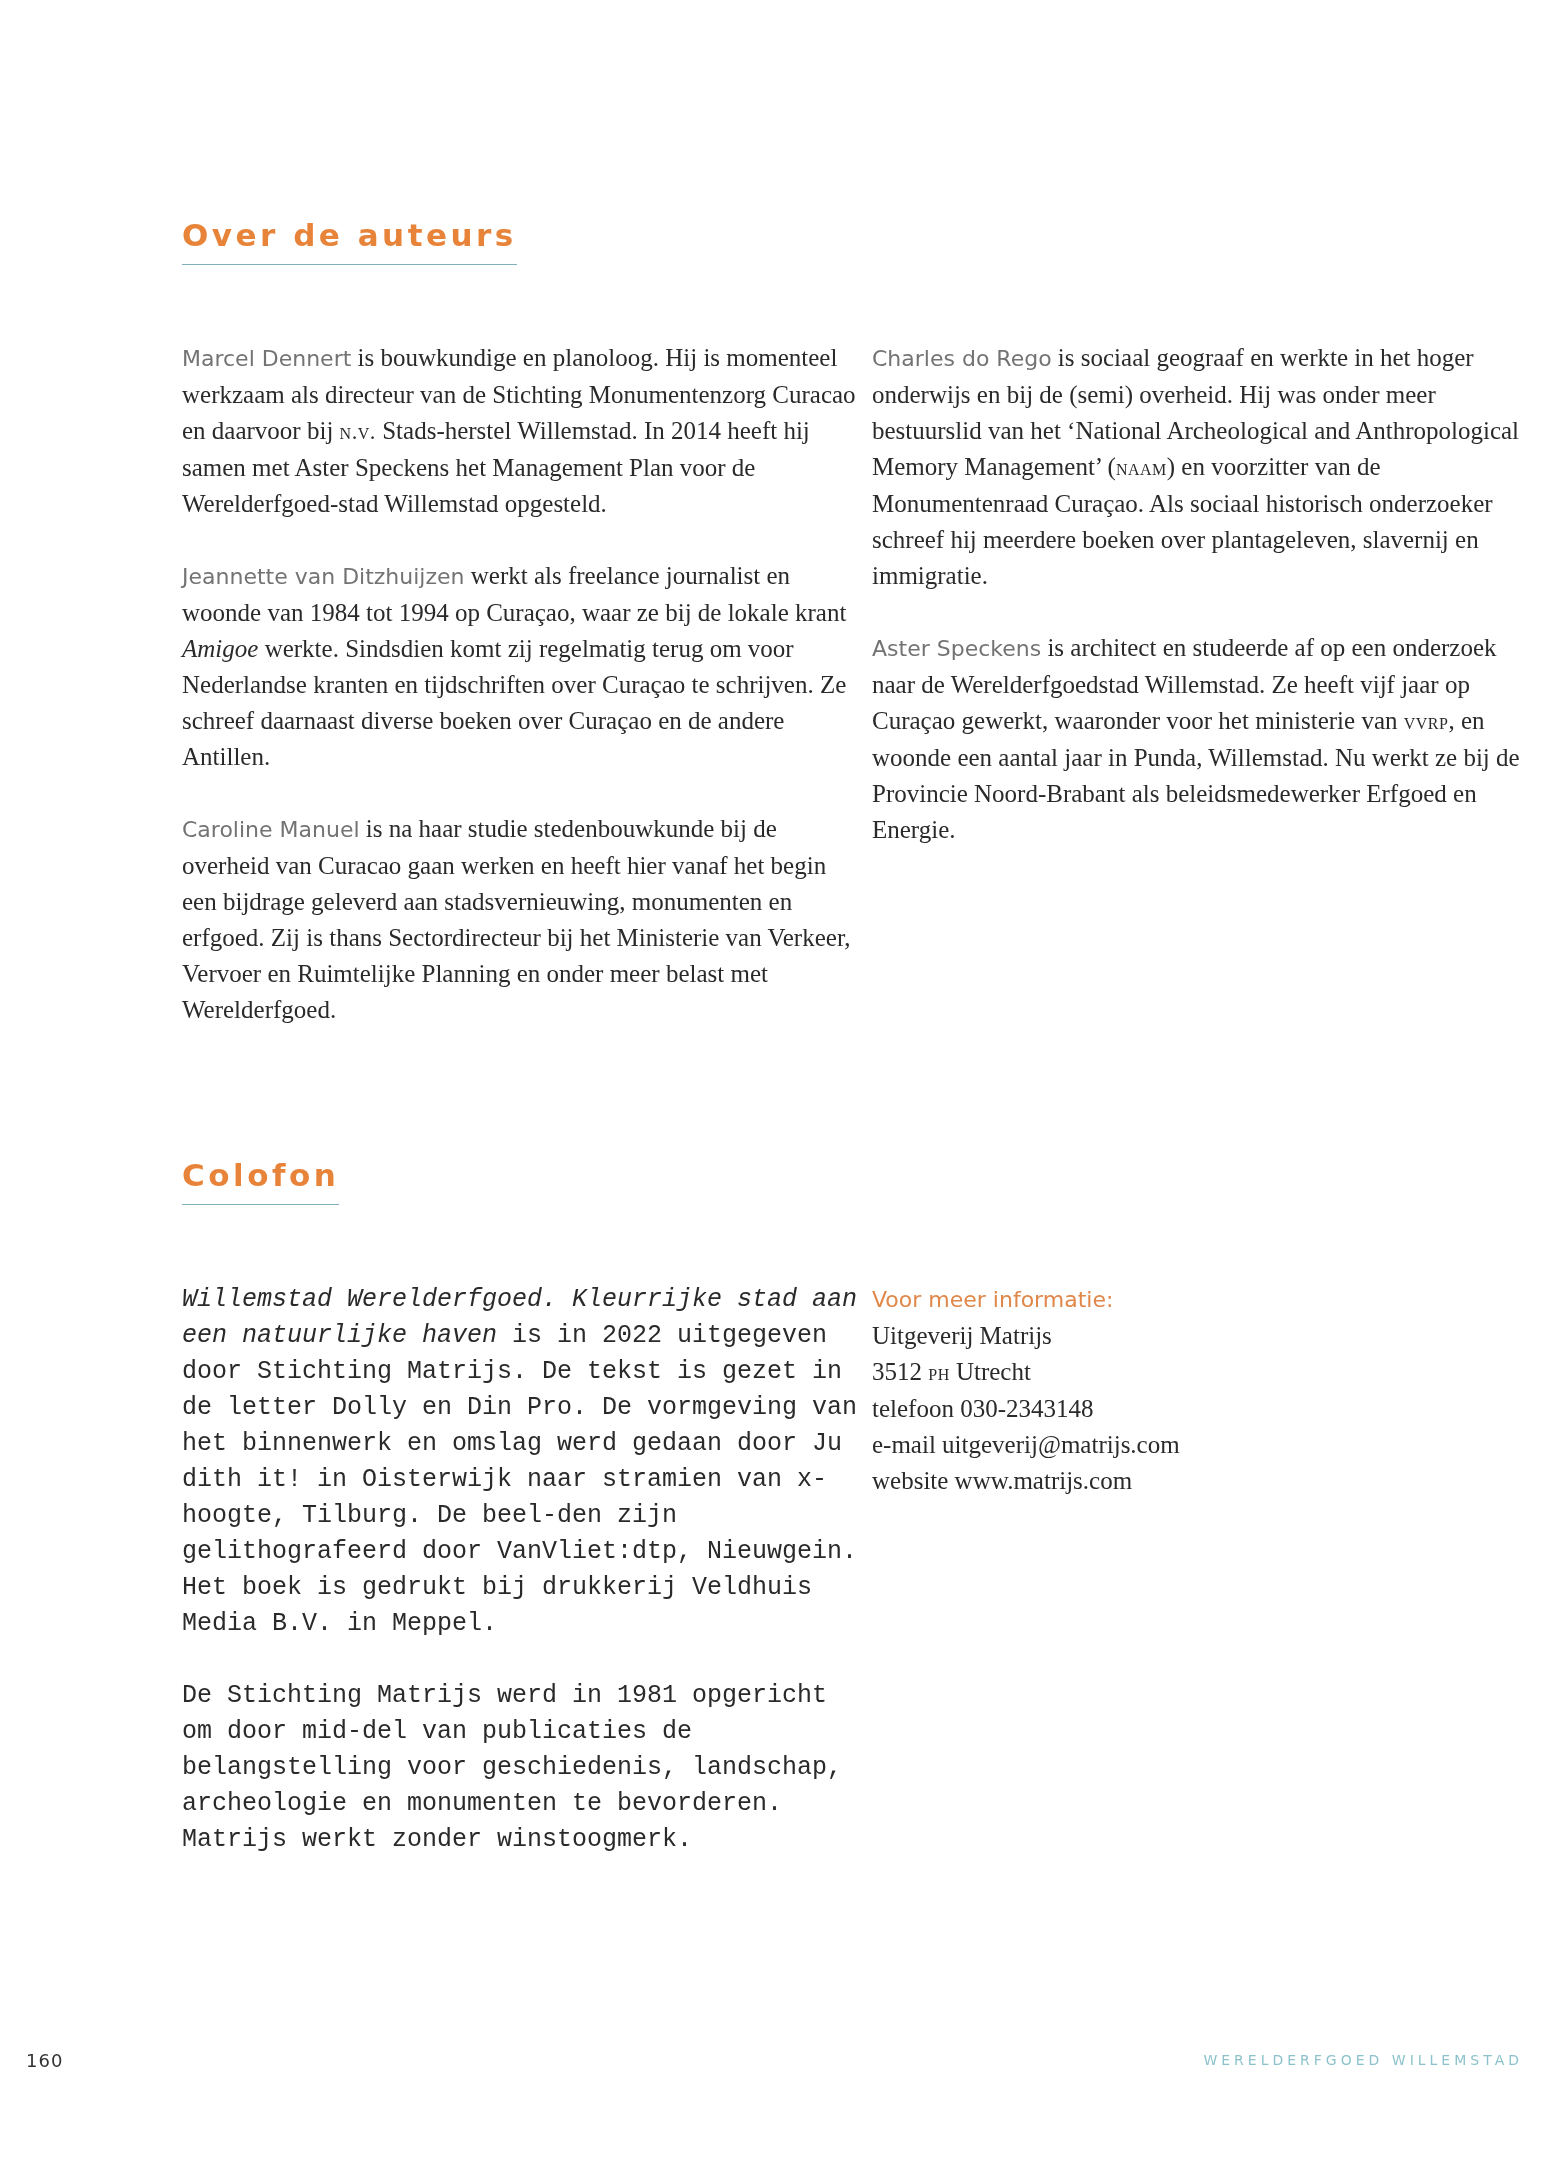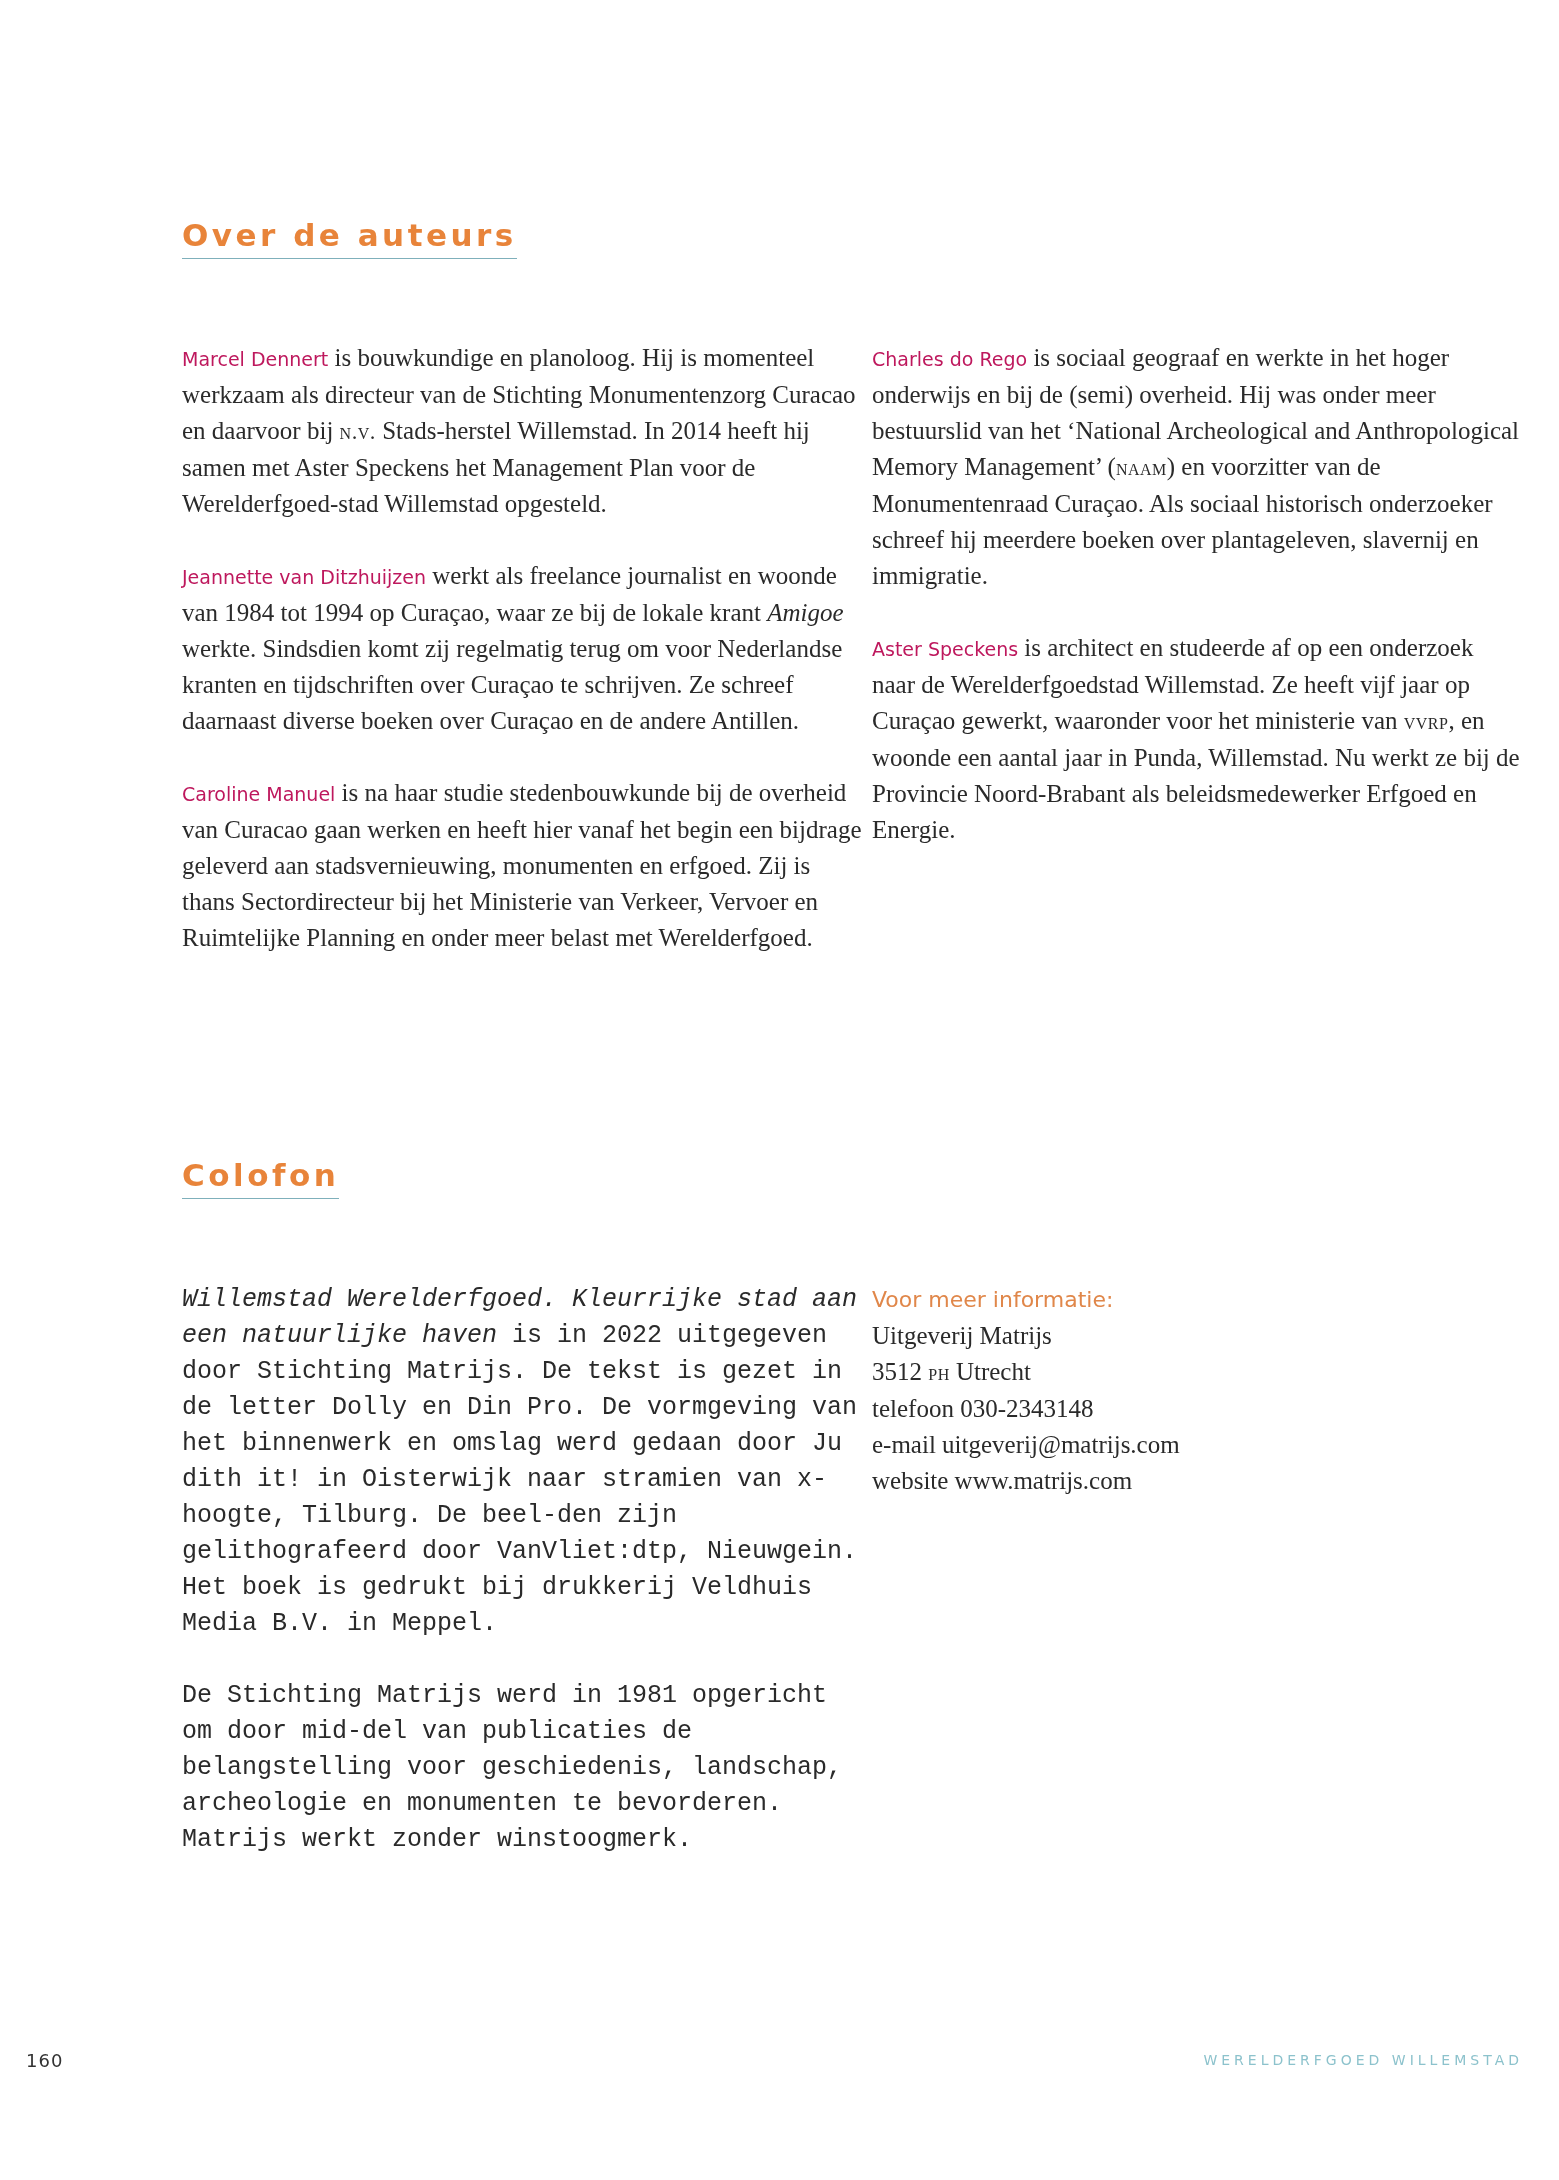--- a/index.html
+++ b/index.html
@@ -5,32 +5,32 @@
   html, body { margin: 0; padding: 0; background: #ffffff; }
   body {
     width: 1559px; height: 2180px; position: relative; overflow: hidden;
     font-family: "Liberation Serif", "DejaVu Serif", serif;
     color: #2a2a2a;
   }
   .section-title {
     position: absolute; left: 182px;
     font-family: "DejaVu Sans", sans-serif; font-weight: bold;
     font-size: 31px; letter-spacing: 3.5px; color: #e8843a;
-    margin: 0; padding-bottom: 6px;
+    margin: 0; padding-bottom: 12px;
     border-bottom: 1.5px solid #7fb0bb;
     line-height: 1.1;
   }
   .col {
     position: absolute; width: 680px;
     font-size: 25px; line-height: 36px;
   }
   .para { margin: 0 0 36px 0; }
   .name {
-    font-family: "DejaVu Sans", sans-serif; font-size: 19px;
-    color: #be185d; font-weight: normal; text-align: right;
+    font-family: "DejaVu Sans", sans-serif; font-size: 22px;
+    color: #737373; font-weight: normal; text-align: right;
   }
   .sc { font-variant: small-caps; font-size: 0.9em; letter-spacing: 0.5px; }
   .it { font-style: italic; }
   .info-title {
     font-family: "DejaVu Sans", sans-serif; font-size: 22px; color: #e0874a;
   }
   .line { display: block; }
   .footer-page {
     position: absolute; left: 26px; top: 2050px;
     font-family: "DejaVu Sans", sans-serif; font-size: 18px; color: #333;

